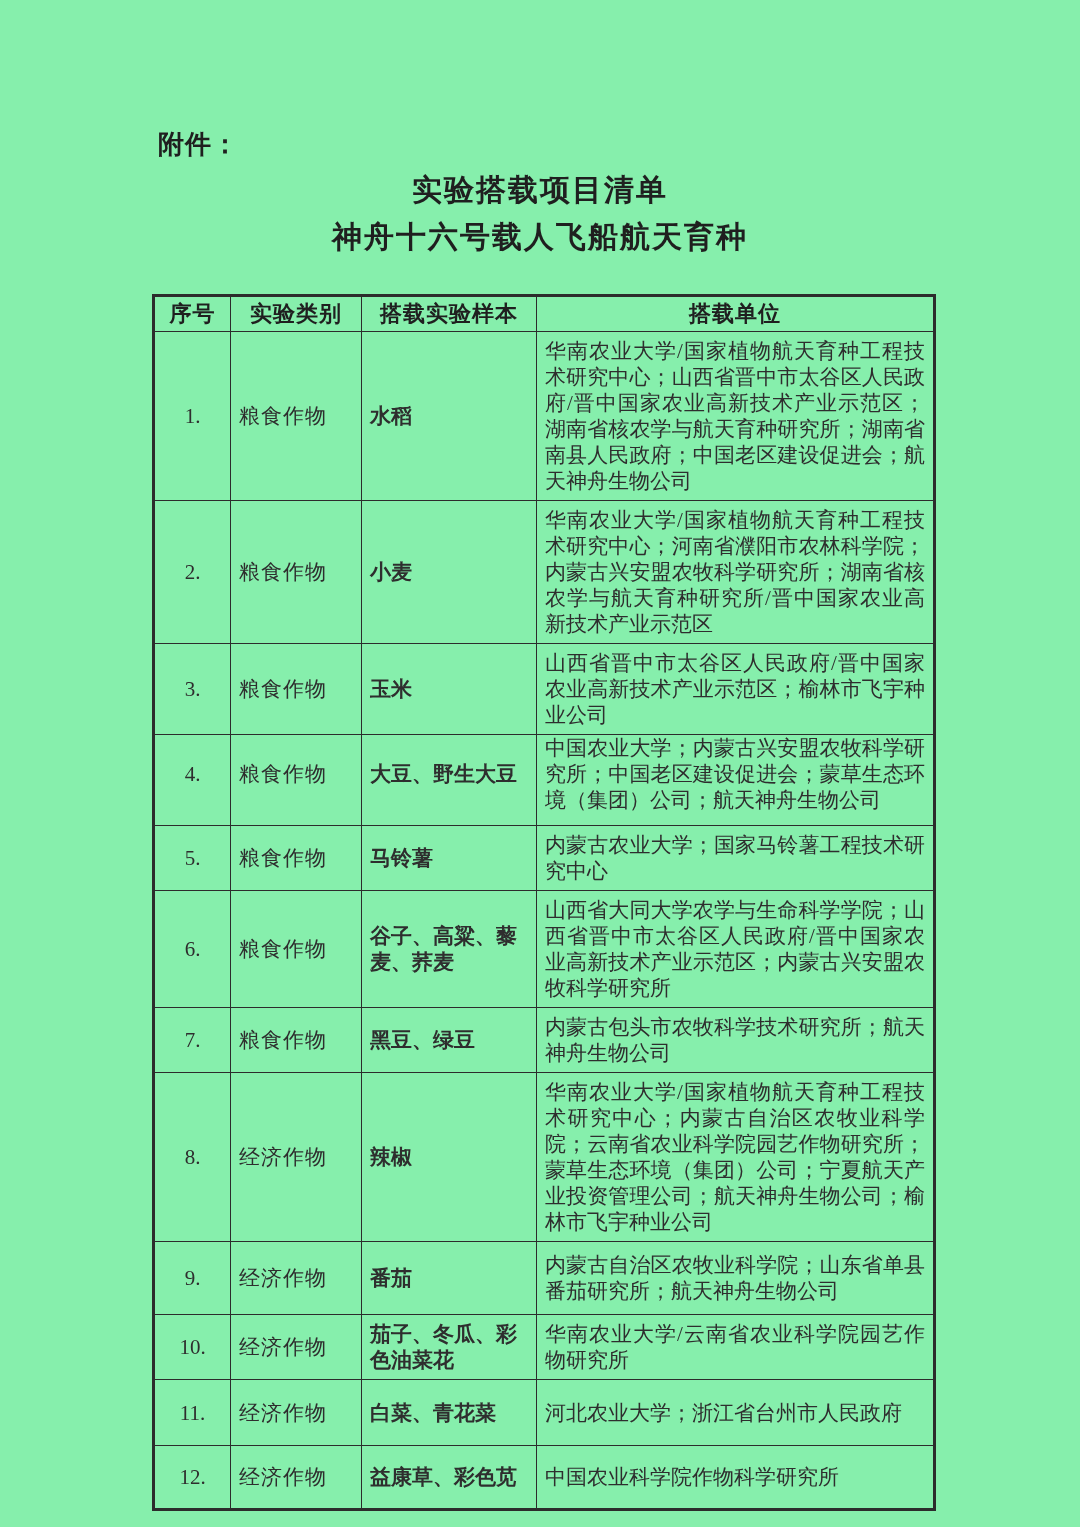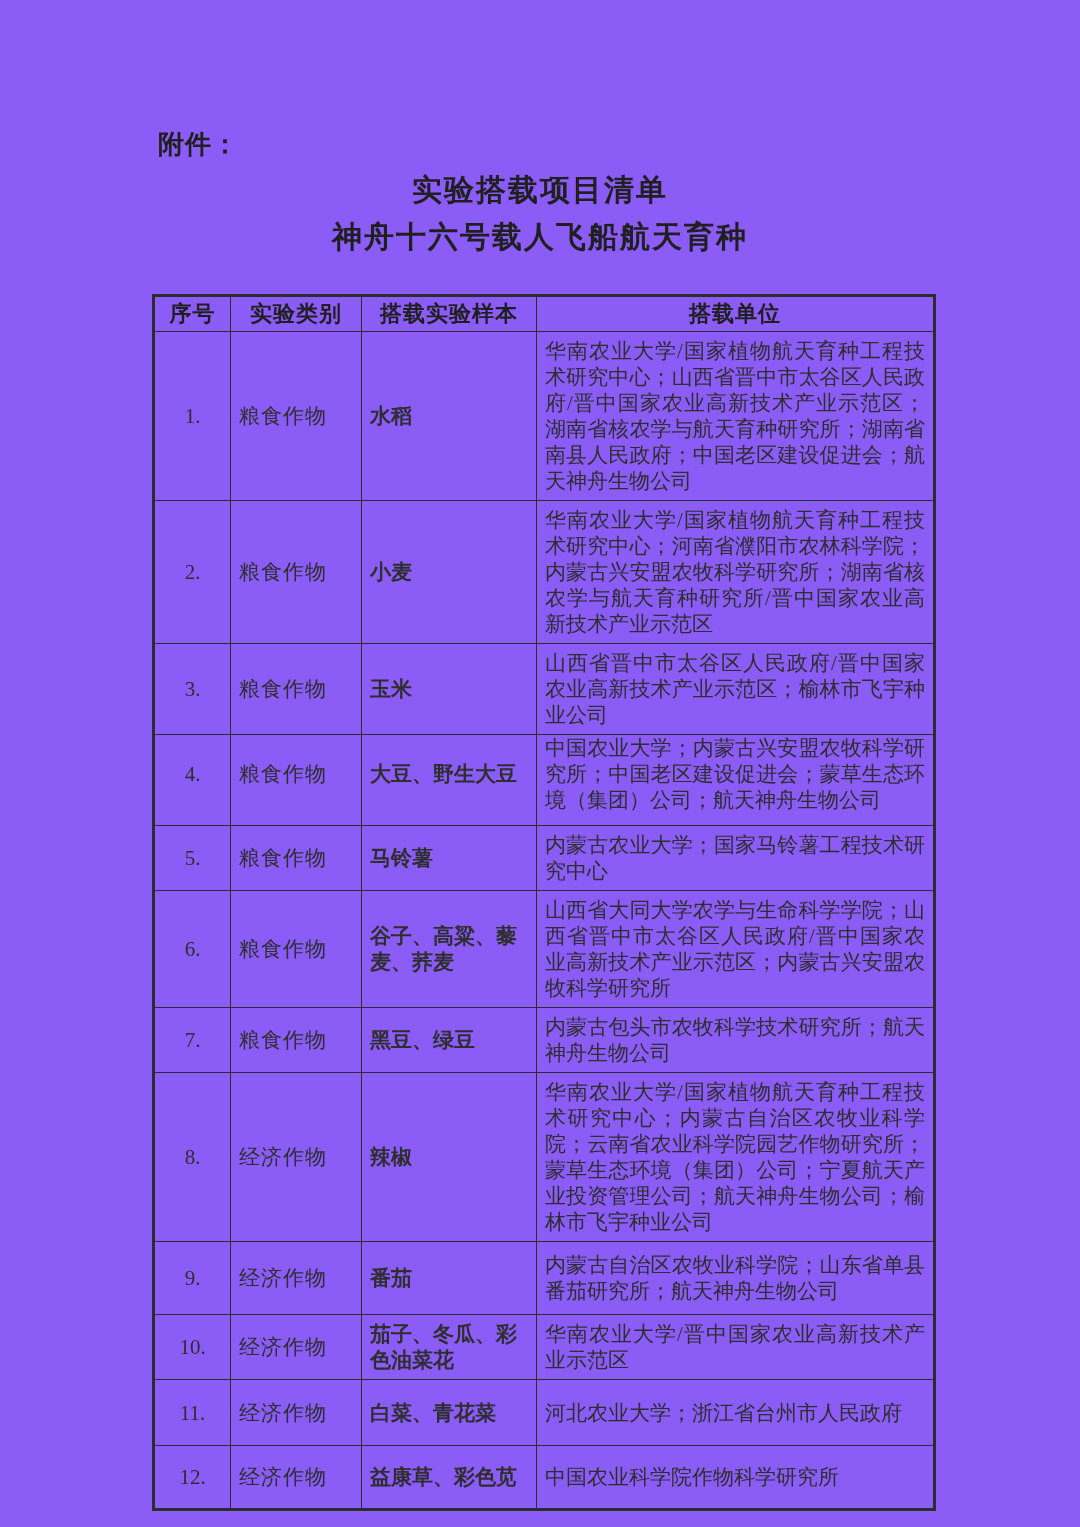--- a/index.html
+++ b/index.html
@@ -11,21 +11,21 @@
     width: 1080px;
     height: 1527px;
     font-family: "Liberation Serif", "DejaVu Serif", serif;
     color: #262626;
     position: relative;
     overflow: hidden;
   }
   .page {
     position: absolute;
     inset: 0;
-    background: #8b5cf6;
+    background: #86efac;
   }
   .attachment {
     position: absolute;
     left: 158px;
     top: 127px;
     font-family: "Liberation Sans", "DejaVu Sans", sans-serif;
     font-weight: bold;
     font-size: 26px;
     letter-spacing: 1px;
     color: #1f1f1f;
@@ -178,21 +178,21 @@
         <tr>
           <td class="td-no">9.</td>
           <td class="td-cat">经济作物</td>
           <td class="td-sample">番茄</td>
           <td class="td-units">内蒙古自治区农牧业科学院；山东省单县番茄研究所；航天神舟生物公司</td>
         </tr>
         <tr>
           <td class="td-no">10.</td>
           <td class="td-cat">经济作物</td>
           <td class="td-sample">茄子、冬瓜、彩色油菜花</td>
-          <td class="td-units">华南农业大学/晋中国家农业高新技术产业示范区</td>
+          <td class="td-units">华南农业大学/云南省农业科学院园艺作物研究所</td>
         </tr>
         <tr>
           <td class="td-no">11.</td>
           <td class="td-cat">经济作物</td>
           <td class="td-sample">白菜、青花菜</td>
           <td class="td-units">河北农业大学；浙江省台州市人民政府</td>
         </tr>
         <tr>
           <td class="td-no">12.</td>
           <td class="td-cat">经济作物</td>

